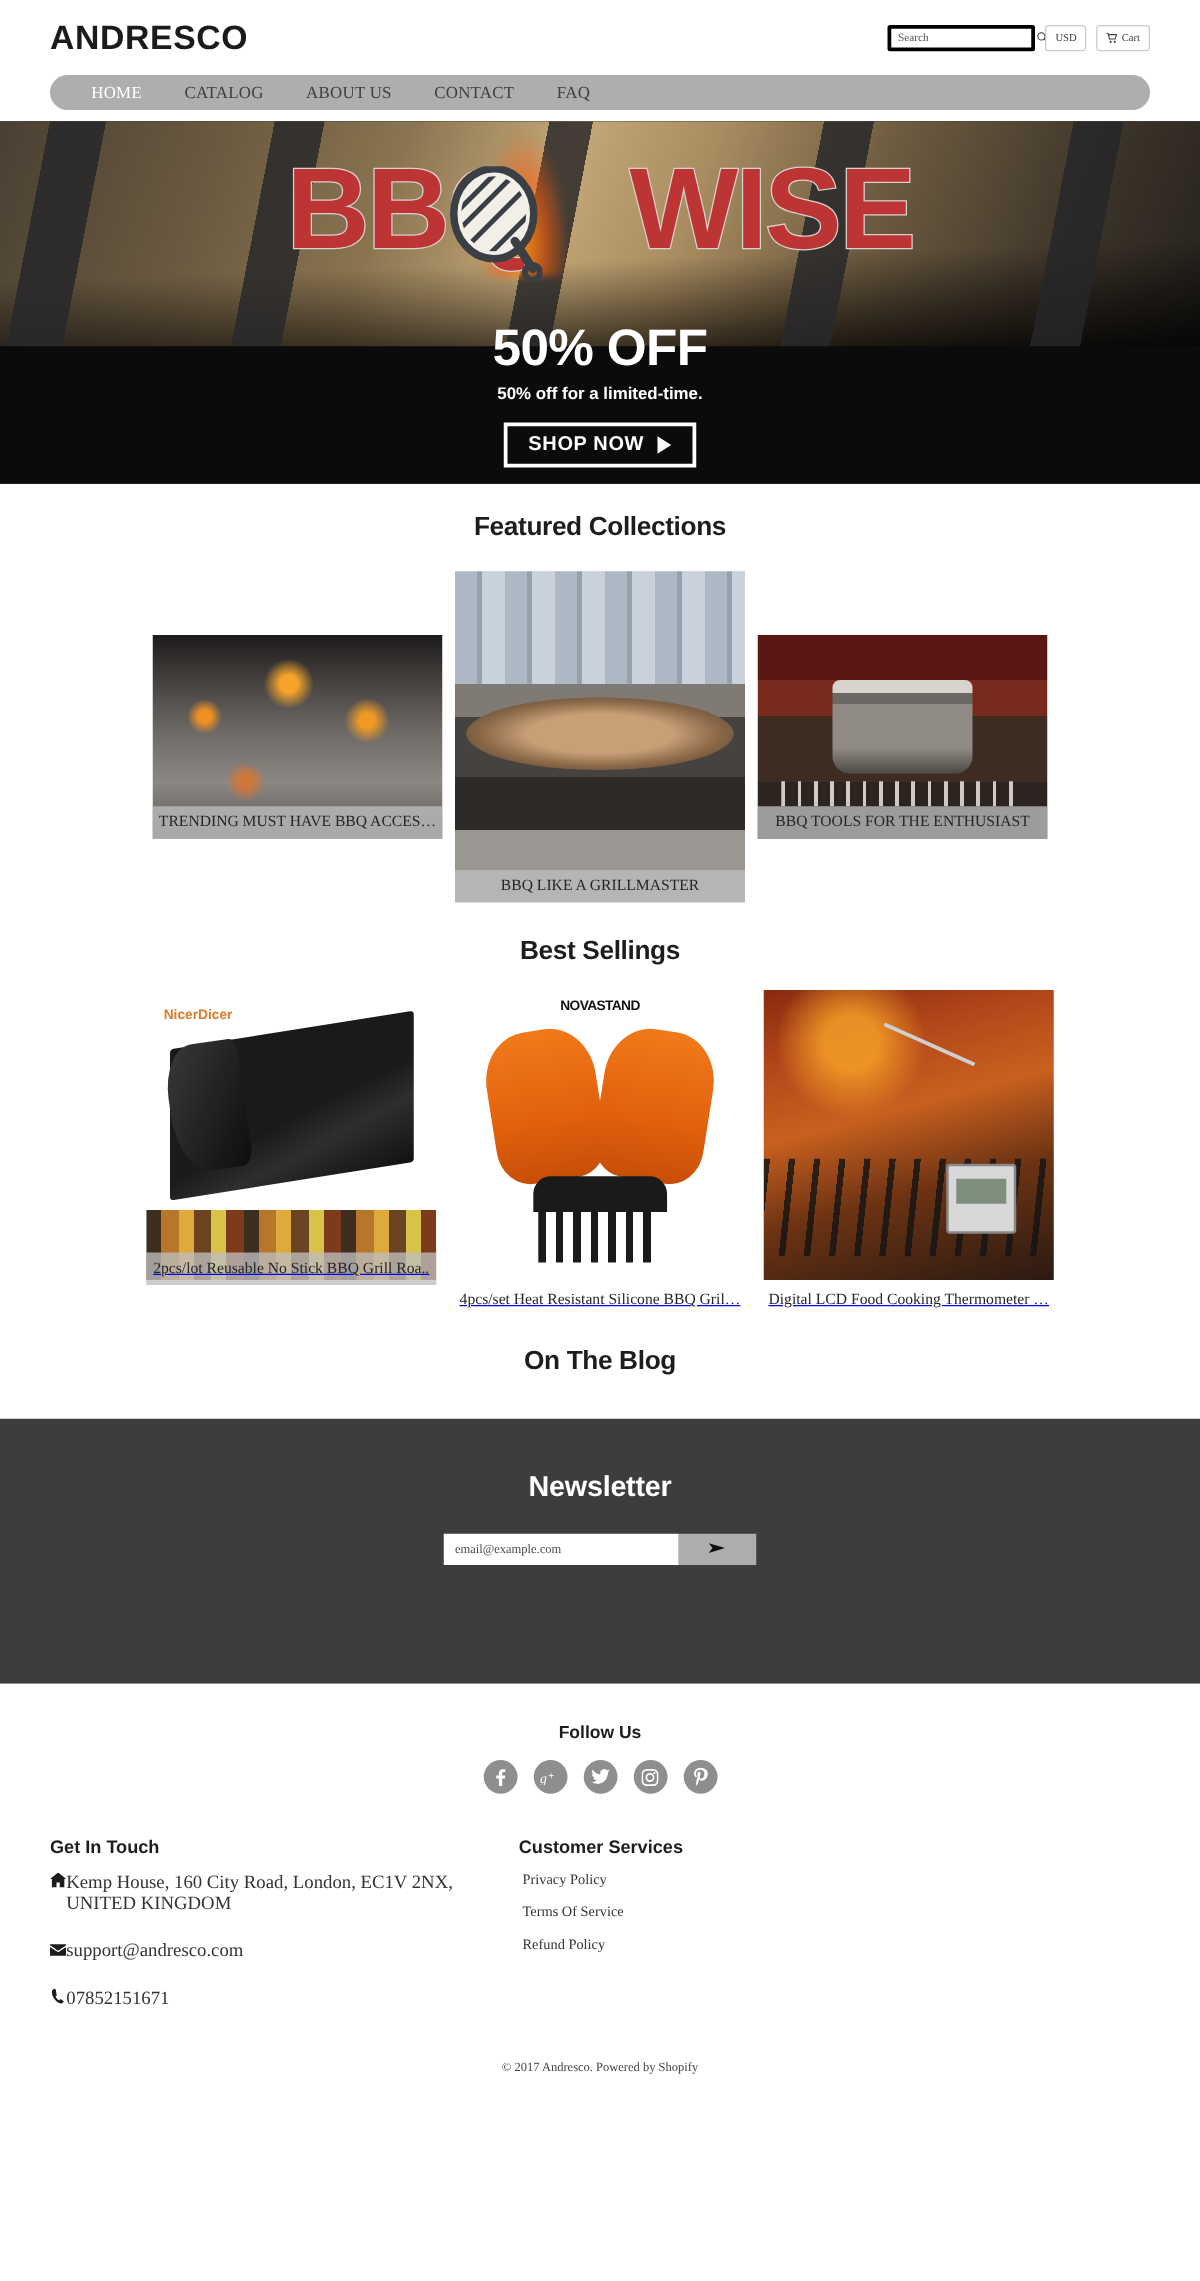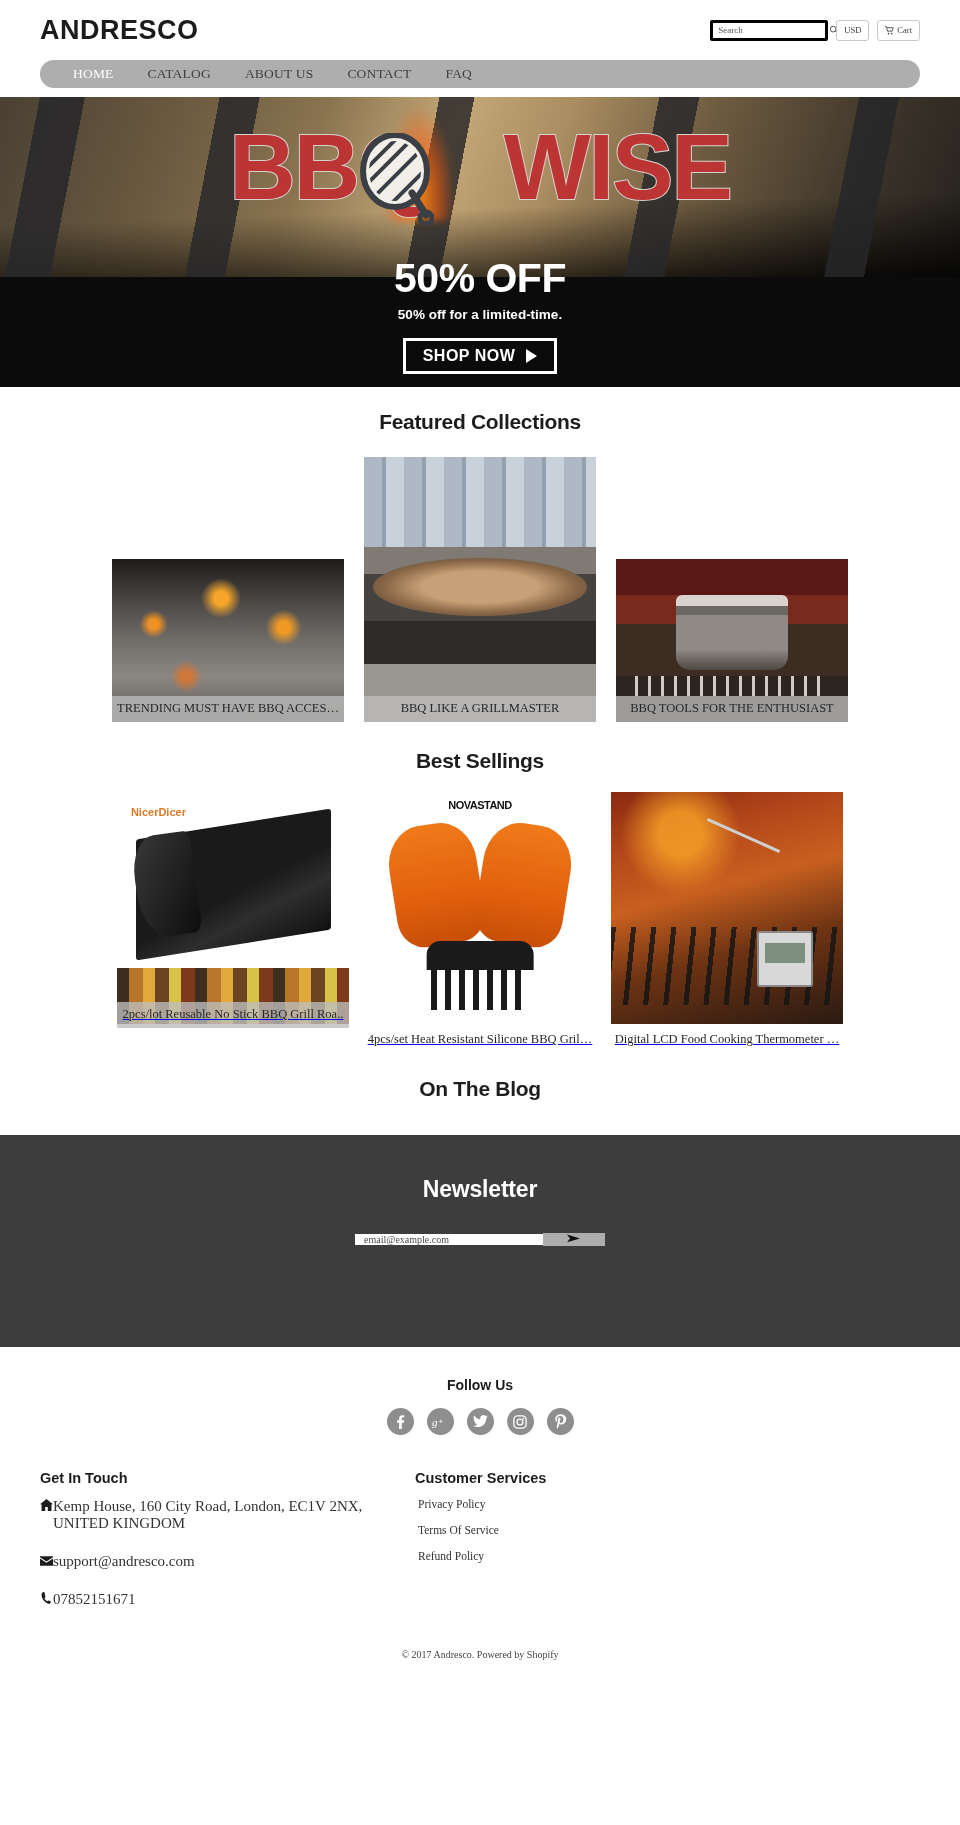--- a/index.html
+++ b/index.html
@@ -208,23 +208,23 @@
     color: #1d1d1d;
     letter-spacing: -0.3px;
   }
   .sec-featured { padding: 23px 0 0; }
   .sec-best { padding: 27px 0 0; }
   .sec-blog { padding: 30px 0 34px; }
 
   .collections {
     display: flex;
     justify-content: center;
-    gap: 20px;
+    gap: 10px;
     margin-top: 23px;
-    align-items: flex-end;
+    align-items: center;
   }
   .coll-card {
     position: relative;
     width: 232px;
     cursor: pointer;
     overflow: hidden;
   }
   .coll-card.tall { width: 232px; }
   .coll-img { width: 100%; display: block; }
   .coll-cap {
@@ -397,21 +397,20 @@
     font-weight: bold;
     font-size: 23px;
     color: #ffffff;
     letter-spacing: -0.2px;
   }
   .news-form {
     margin: 24px auto 0;
     width: 250px;
     height: 25px;
     display: flex;
-    align-items: center;
   }
   .news-form input {
     flex: 1;
     border: 0;
     outline: 0;
     background: #fff;
     padding: 0 9px;
     font-family: "Liberation Serif", serif;
     font-size: 10px;
     color: #2a2a2a;

